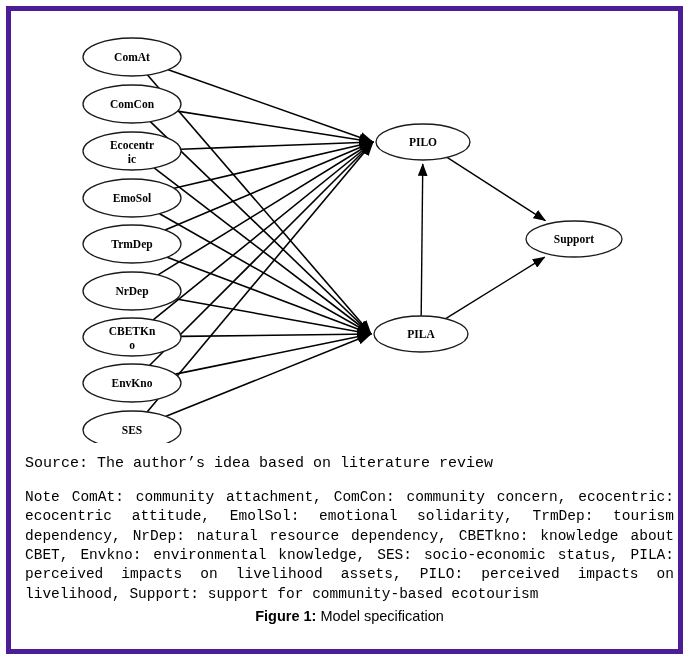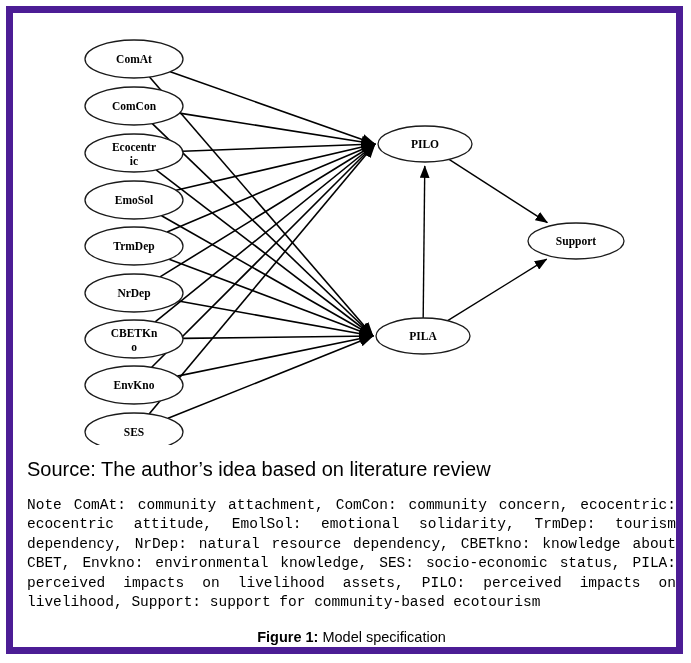--- a/index.html
+++ b/index.html
@@ -12,21 +12,21 @@
     height: 663px;
     font-family: "Liberation Sans", sans-serif;
     overflow: hidden;
   }
   #figure-frame {
     position: absolute;
     left: 6px;
     top: 6px;
     width: 677px;
     height: 648px;
-    border: 7px solid #4c1d95;
+    border: 5px solid #4c1d95;
     box-sizing: border-box;
     background: #ffffff;
   }
   #diagram-area {
     position: absolute;
     left: 0;
     top: 0;
     width: 677px;
     height: 432px;
   }
@@ -57,40 +57,40 @@
   }
   #caption-block {
     position: absolute;
     left: 0;
     top: 432px;
     width: 677px;
     padding: 0 14px 0 14px;
     box-sizing: border-box;
   }
   .source-line {
-    font-family: Liberation Sans, sans-serif;
-    font-size: 20px;
+    font-family: Liberation Mono, monospace;
+    font-size: 15px;
     color: #000000;
     margin: 12px 0 0 0;
     line-height: 1.25;
   }
   .note-line {
     font-family: Liberation Mono, monospace;
     font-size: 14.5px;
     color: #000000;
     margin: 14px 0 0 0;
     line-height: 1.34;
     text-align: justify;
     text-justify: inter-word;
   }
   .figure-caption {
     font-family: "Liberation Sans", sans-serif;
     font-size: 14.5px;
     color: #000000;
-    margin: 16px 0 0 0;
+    margin: 4px 0 0 0;
     text-align: center;
   }
   .figure-caption b {
     font-weight: bold;
   }
 </style>
 </head>
 <body>
 
 <div id="figure-frame">

